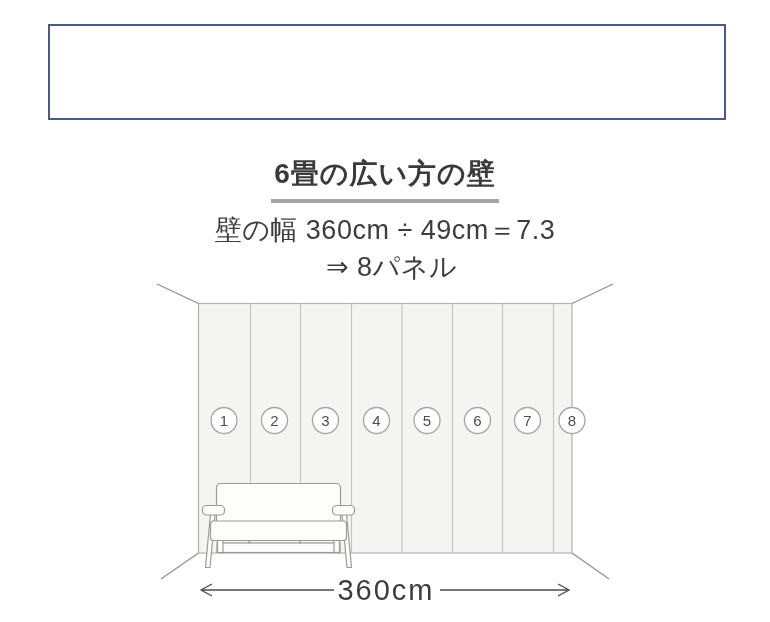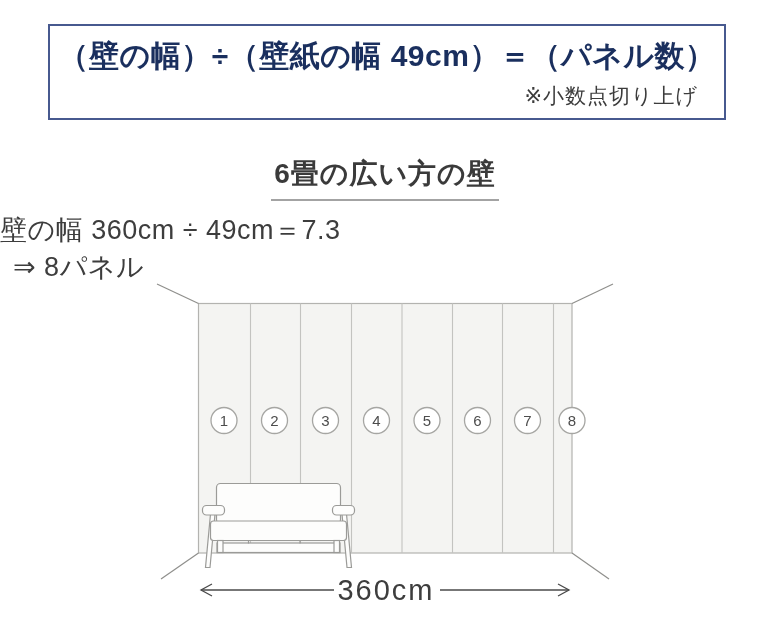--- a/index.html
+++ b/index.html
@@ -45,28 +45,28 @@
     width: 770px;
     text-align: center;
   }
   .example-heading span {
     display: inline-block;
     font-size: 28px;
     font-weight: bold;
     color: #3a3a3a;
     letter-spacing: 1px;
     padding: 0 3px 6px 3px;
-    border-bottom: 2px solid #a3a3a3;
+    border-bottom: 4px solid #a3a3a3;
     white-space: nowrap;
   }
   .calc-line {
     position: absolute;
     left: 0;
     width: 770px;
-    text-align: left;
+    text-align: center;
     font-size: 27px;
     color: #3d3d3d;
     letter-spacing: 0.5px;
     white-space: nowrap;
   }
   .calc-line.first  { top: 212px; }
   .calc-line.second { top: 249px; padding-left: 13px; }
 
   
   svg.diagram {
@@ -83,22 +83,20 @@
     font-family: "Liberation Sans", "DejaVu Sans", sans-serif;
     font-size: 29px;
     fill: #3d3d3d;
     letter-spacing: 2px;
   }
 </style>
 </head>
 <body>
 
 <div class="formula-box">
-  <div class="formula-line">（壁の幅）÷（壁紙の幅 49cm）＝（パネル数）</div>
-  <div class="formula-note">※小数点切り上げ</div>
 </div>
 
 <div class="example-heading">
   <span>6畳の広い方の壁</span>
 </div>
 
 <div class="calc-line first">壁の幅 360cm ÷ 49cm＝7.3</div>
 <div class="calc-line second">⇒ 8パネル</div>
 
 <svg class="diagram" viewBox="0 0 770 622">

